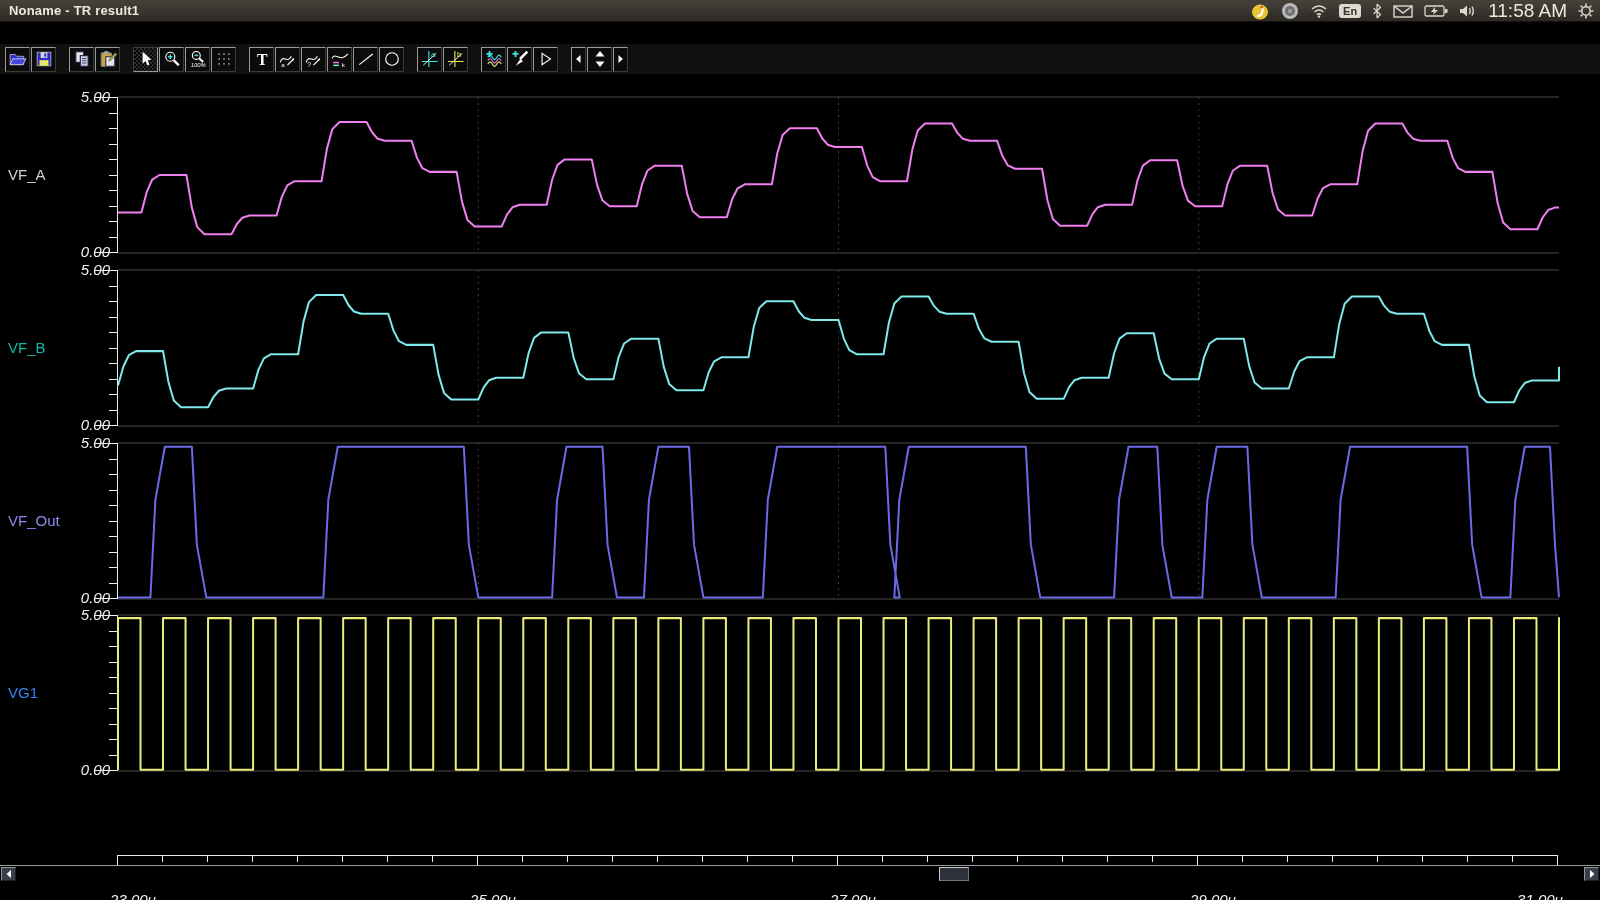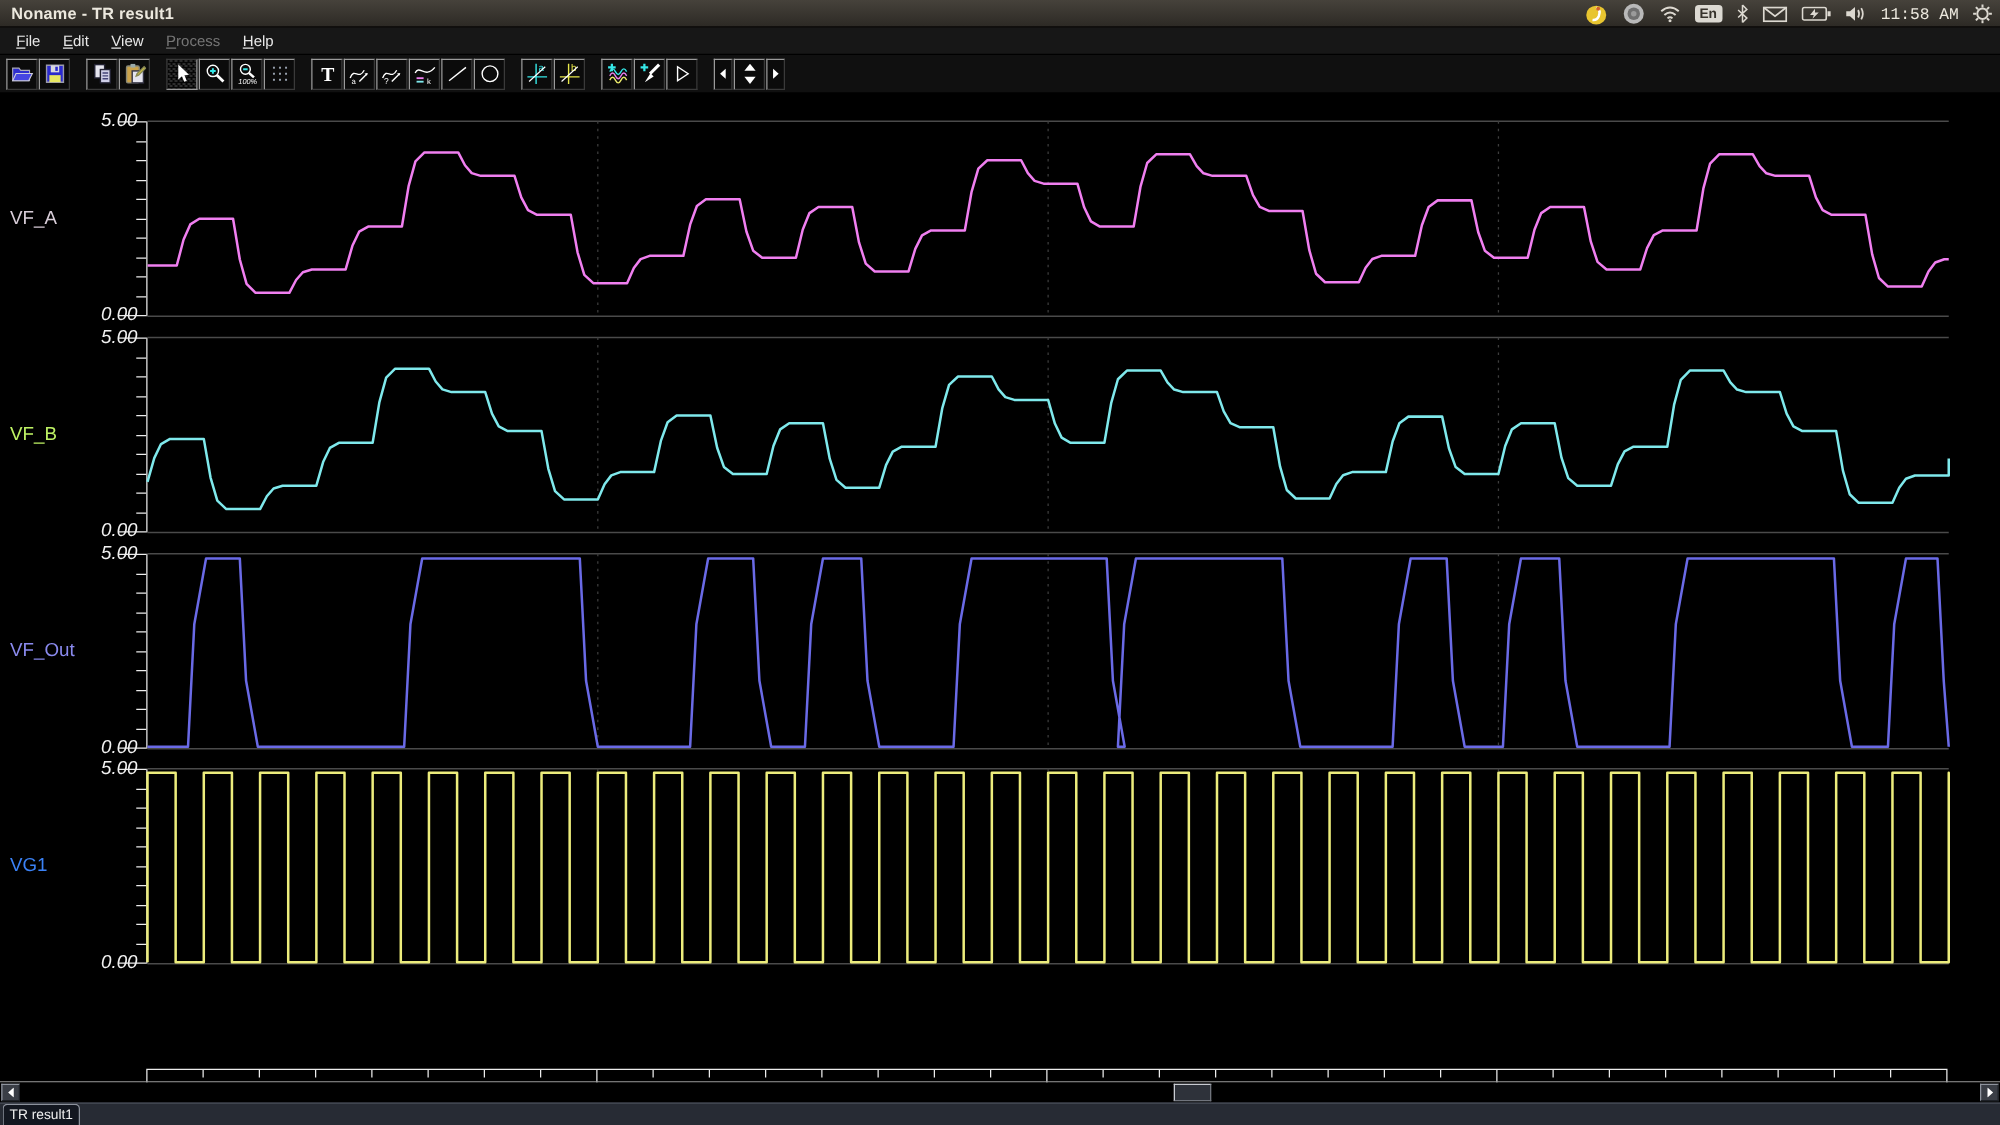--- a/index.html
+++ b/index.html
@@ -9,21 +9,21 @@
 
   
   .titlebar { position:absolute; left:0; top:0; width:1600px; height:22px;
               background:linear-gradient(#46423b,#2d2a25); border-bottom:1px solid #14120f;
               display:flex; align-items:center; }
   .titlebar .title { color:#ece8de; font-weight:bold; font-size:13px; padding-left:9px; letter-spacing:.2px; }
   .tray { position:absolute; right:6px; top:0; height:22px; display:flex; align-items:center; gap:11px; }
   .tray svg { display:block; }
   .en-badge { background:#dcd9d2; color:#37332c; font-size:11px; font-weight:bold;
               border-radius:3px; padding:1px 4px; line-height:12px; }
-  .tray-clock { color:#ece8de; font-size:13px;font-family:Liberation Mono, monospace; }
+  .tray-clock { color:#ece8de; font-size:19px; }
 
   
   .menubar { position:absolute; left:0; top:22px; width:1600px; height:22px; background:#171717;
              border-bottom:1px solid #000; display:flex; align-items:center; padding-left:4px; }
   .menu-item { color:#e8e8e8; font-size:12px; padding:3px 9px; }
   .menu-item.disabled { color:#757575; }
   .menu-item u { text-decoration:underline; }
 
   
   .toolbar { position:absolute; left:0; top:44px; width:1600px; height:30px; background:#101010;
@@ -128,27 +128,20 @@
         <svg width="16" height="16" viewBox="0 0 16 16">
             <circle cx="8" cy="8" r="4.2" fill="none" stroke="#dcd8d0" stroke-width="1.6"></circle>
             <g stroke="#dcd8d0" stroke-width="1.6">
               <path d="M8 0.5v2.4M8 13.1v2.4M0.5 8h2.4M13.1 8h2.4M2.7 2.7l1.7 1.7M11.6 11.6l1.7 1.7M13.3 2.7l-1.7 1.7M4.4 11.6l-1.7 1.7"></path>
             </g>
           </svg>
       </span>
     </div>
   </div>
 
-  <div class="menubar">
-    <span class="menu-item"><u>F</u>ile</span>
-    <span class="menu-item"><u>E</u>dit</span>
-    <span class="menu-item"><u>V</u>iew</span>
-    <span class="menu-item disabled"><u>P</u>rocess</span>
-    <span class="menu-item"><u>H</u>elp</span>
-  </div>
 
   <div class="toolbar">
       <div class="tbtn">
         <svg viewBox="0 0 16 16">
           <path d="M1 13V4h4.5l1.2 1.6H13V13z" fill="#2e2ecf" stroke="#aab" stroke-width=".8"></path>
           <path d="M1 13l2.4-5.2h11.6L12.4 13z" fill="#4646e2" stroke="#ccd" stroke-width=".8"></path>
         </svg>
       </div>
       <div class="tbtn">
         <svg viewBox="0 0 16 16">
@@ -361,21 +354,21 @@
         <svg class="wave-svg" width="1441" height="156" viewBox="0 0 1440 155" preserveAspectRatio="none">
           <line x1="0" y1="0" x2="1440" y2="0" stroke="#4a4a4a"></line>
           <line x1="0" y1="155" x2="1440" y2="155" stroke="#4a4a4a"></line>
           <line x1="360" y1="0" x2="360" y2="155" stroke="#3e3e3e" stroke-dasharray="2 4"></line>
           <line x1="720" y1="0" x2="720" y2="155" stroke="#3e3e3e" stroke-dasharray="2 4"></line>
           <line x1="1080" y1="0" x2="1080" y2="155" stroke="#3e3e3e" stroke-dasharray="2 4"></line>
           <polyline points="0.0,114.7 23.4,114.7 28.8,94.2 34.2,82.0 41.4,77.5 68.4,77.5 73.8,109.9 79.2,129.3 86.4,136.4 113.4,136.4 118.8,126.2 124.2,120.0 131.4,117.8 158.4,117.8 163.8,99.0 169.2,87.8 176.4,83.7 203.4,83.7 208.8,51.3 214.2,31.9 221.4,24.8 248.4,24.8 253.8,35.0 259.2,41.2 266.4,43.4 293.4,43.4 298.8,60.5 304.2,70.7 311.4,74.4 338.4,74.4 343.8,104.2 349.2,122.1 356.4,128.7 383.4,128.7 388.8,116.7 394.2,109.6 401.4,107.0 428.4,107.0 433.8,82.2 439.2,67.4 446.4,62.0 473.4,62.0 478.8,87.6 484.2,102.9 491.4,108.5 518.4,108.5 523.8,86.3 529.2,73.0 536.4,68.2 563.4,68.2 568.8,96.3 574.2,113.2 581.4,119.4 608.4,119.4 613.8,101.4 619.2,90.7 626.4,86.8 653.4,86.8 658.8,56.1 664.2,37.7 671.4,31.0 698.4,31.0 703.8,41.2 709.2,47.4 716.4,49.6 743.4,49.6 748.8,68.4 754.2,79.6 761.4,83.7 788.4,83.7 793.8,52.2 799.2,33.2 806.4,26.3 833.4,26.3 838.8,35.7 844.2,41.4 851.4,43.4 878.4,43.4 883.8,58.7 889.2,68.0 896.4,71.3 923.4,71.3 928.8,102.5 934.2,121.2 941.4,128.0 968.4,128.0 973.8,116.4 979.2,109.5 986.4,107.0 1013.4,107.0 1018.8,82.7 1024.2,68.2 1031.4,62.9 1058.4,62.9 1063.8,88.0 1069.2,103.0 1076.4,108.5 1103.4,108.5 1108.8,86.3 1114.2,73.0 1121.4,68.2 1148.4,68.2 1153.8,95.5 1159.2,111.8 1166.4,117.8 1193.4,117.8 1198.8,100.8 1204.2,90.5 1211.4,86.8 1238.4,86.8 1243.8,53.6 1249.2,33.6 1256.4,26.3 1283.4,26.3 1288.8,35.7 1294.2,41.4 1301.4,43.4 1328.4,43.4 1333.8,60.5 1339.2,70.7 1346.4,74.4 1373.4,74.4 1378.8,105.8 1384.2,124.6 1391.4,131.4 1418.4,131.4 1423.8,119.5 1429.2,112.3 1436.4,109.7 1440.0,109.7" fill="none" stroke="#f07ff0" stroke-width="2" stroke-linejoin="round"></polyline>
         </svg>
       </div>
       <div class="panel" style="top: 196px;">
-        <span class="sig-label" style="color:#bef264">VF_B</span>
+        <span class="sig-label" style="color:#14b8a6">VF_B</span>
         <span class="ylab" style="top:-8px">5.00</span>
         <span class="ylab" style="top:147px">0.00</span>
         <div class="yaxis"></div>
         <div class="ytick" style="left:95px;width:22px;top:0"></div>
         <div class="ytick" style="left:95px;width:22px;top:155px"></div>
         <div class="ytick" style="left:109px;width:8px;top:15.5px"></div>
         <div class="ytick" style="left:109px;width:8px;top:31.0px"></div>
         <div class="ytick" style="left:109px;width:8px;top:46.5px"></div>
         <div class="ytick" style="left:109px;width:8px;top:62.0px"></div>
         <div class="ytick" style="left:109px;width:8px;top:77.5px"></div>
@@ -451,17 +444,14 @@
           <path d="M6 0 L1.5 4 L6 8z" fill="#fff"></path>
         </svg>
     </div>
     <div class="sthumb" style="left: 939px; width: 30px;"></div>
     <div class="sbtn" style="right:1px">
       <svg viewBox="0 0 8 8">
           <path d="M2 0 L6.5 4 L2 8z" fill="#fff"></path>
         </svg>
     </div>
   </div>
-  <div class="tabbar">
-    <div class="tab">TR result1</div>
-  </div>
 
 </div>
 
 </body></html>

